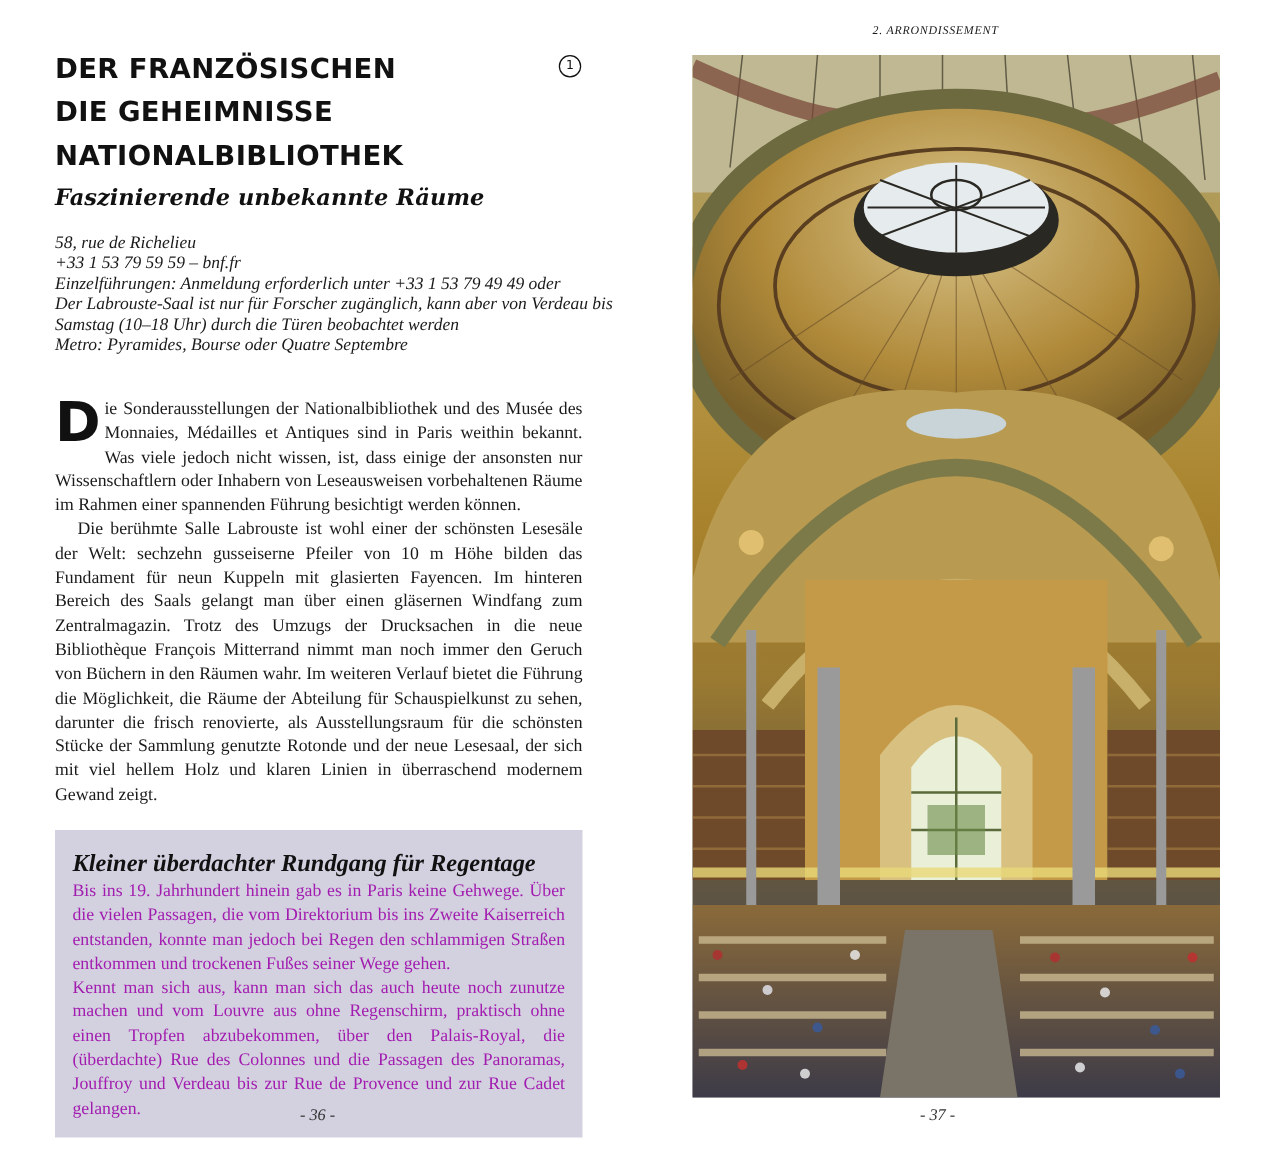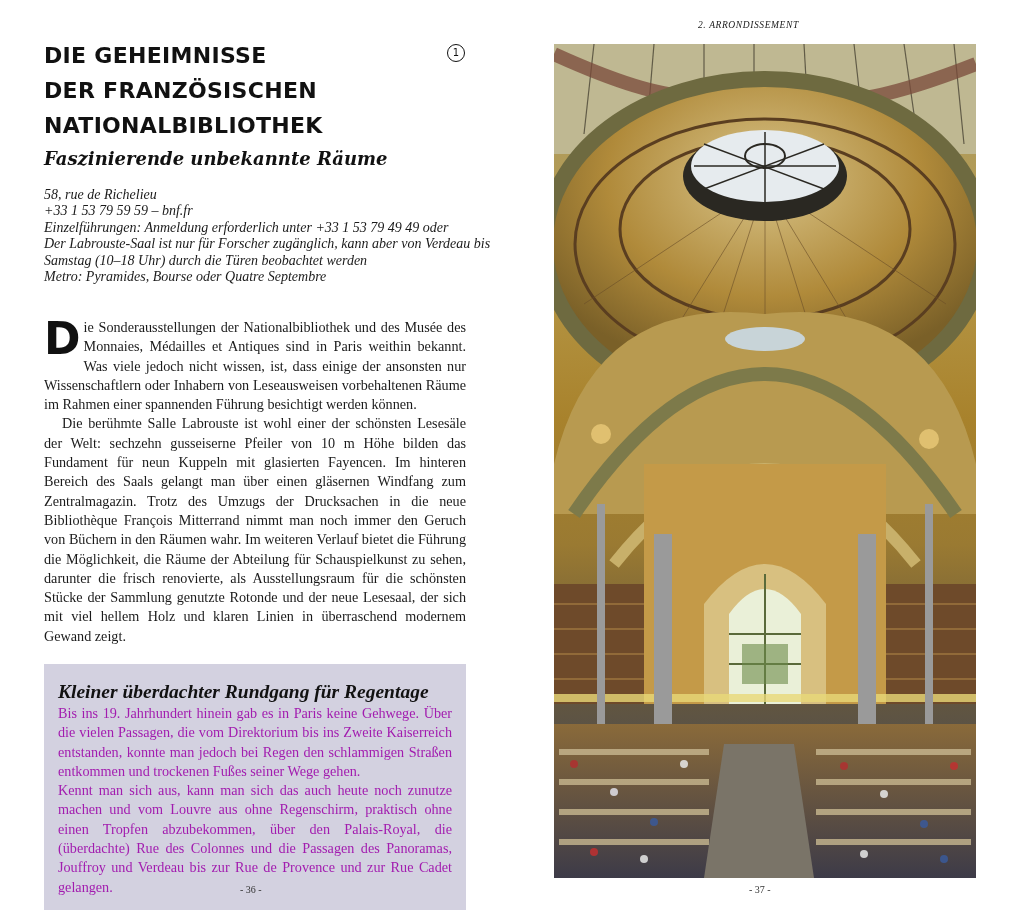--- a/index.html
+++ b/index.html
@@ -37,32 +37,32 @@
   .box-text { font-family: "Liberation Serif", serif; font-size: 14.2px; line-height: 19.3px;
     text-align: justify; color: #a21caf; }
   .box-text p { margin: 0; }
 
   .running-head { position: absolute; left: 188px; top: 20px; font-family: "Liberation Serif", serif;
     font-style: italic; font-size: 9.5px; letter-spacing: 0.6px; color: #1a1a1a; }
 
   .photo { position: absolute; left: 44px; top: 44px; width: 422px; height: 834px; overflow: hidden;
     background: linear-gradient(to bottom, #a89c6a 0%, #b89a4a 25%, #a8822c 45%, #9a7a32 60%, #6a5a3a 75%, #4a4a52 90%, #3a3a44 100%); }
 
-  .folio { position: absolute; top: 884px; font-family: "Liberation Serif", serif; 
-    font-size: 10px; color: #333; }
+  .folio { position: absolute; top: 884px; font-family: "Liberation Serif", serif; font-style: italic;
+    font-size: 13px; color: #333; }
   .folio-left { left: 240px; }
-  .folio-right { left: 239px; }
+  .folio-right { left: 226px; }
 </style>
 </head>
 <body>
 
 <div class="page page-left">
   <h1 class="title">
+    <span>DER FRANZÖSISCHEN</span>
     <span>DIE GEHEIMNISSE</span>
-    <span>DER FRANZÖSISCHEN</span>
     <span>NATIONALBIBLIOTHEK</span>
   </h1>
   <div class="num-badge">1</div>
   <h2 class="subtitle">Faszinierende unbekannte Räume</h2>
 
   <div class="info">
     <div>58, rue de Richelieu</div>
     <div>+33 1 53 79 59 59 – bnf.fr</div>
     <div>Einzelführungen: Anmeldung erforderlich unter +33 1 53 79 49 49 oder</div>
     <div>Der Labrouste-Saal ist nur für Forscher zugänglich, kann aber von Verdeau bis</div>

